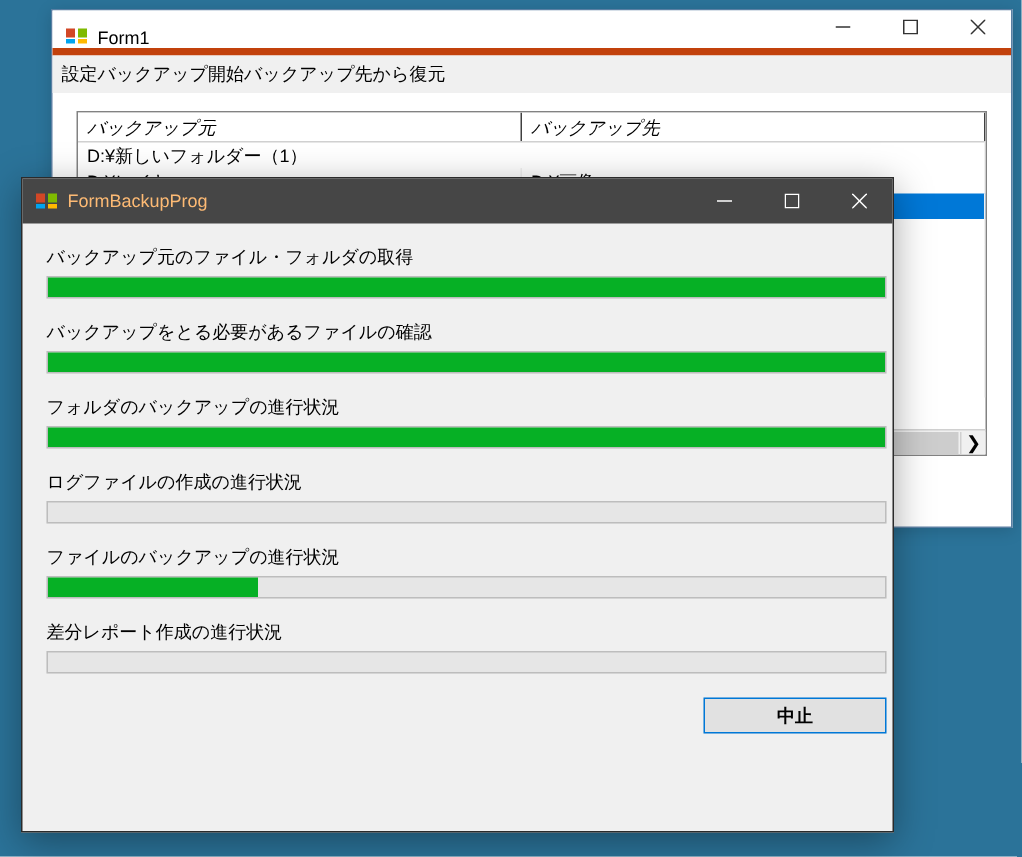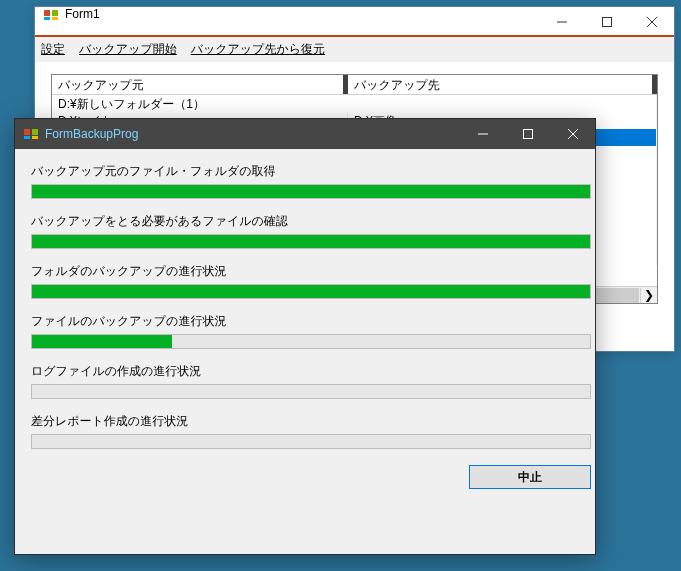--- a/index.html
+++ b/index.html
@@ -23,44 +23,42 @@
     width: 641px;
     height: 346px;
     background: #fff;
     border: 1px solid #5a7fa3;
     box-shadow: 0 2px 10px rgba(0,0,0,.15);
   }
   .form1-titlebar {
     height: 30px;
     background: #fff;
     display: flex;
-    align-items: flex-start;
+    align-items: flex-end;
     padding: 0 0 0 8px;
-    border-bottom: 2px solid #c2410c;
+    border-bottom: 5px solid #c2410c;
   }
   .form1-titlebar .app-icon {
     width: 16px; height: 16px; margin-right: 6px;
     display: inline-flex; align-items:center; justify-content:center;
   }
   .form1-titlebar .title { flex: 0 0 auto; color:#000; }
   .form1-titlebar .spacer { flex: 1; }
   .winbtn {
     width: 45px; height: 29px;
     display:flex; align-items:center; justify-content:center;
     color:#555;
   }
 
   .menubar {
     height: 25px;
     background: #f0f0f0;
     display: flex;
     align-items: center;
     padding: 0 6px;
-    gap: 14px;
-    text-decoration: underline;
   }
   .menubar span { color:#000; }
 
   .form1-body {
     padding: 12px 16px 12px 16px;
     position: relative;
     height: calc(100% - 55px);
   }
 
   .table-wrap {
@@ -71,21 +69,22 @@
     overflow: hidden;
   }
   .table-head {
     display:flex;
     height: 20px;
     background:#fff;
     border-bottom: 1px solid #d0d0d0;
   }
   .th {
     padding: 2px 6px;
-    border-right: 5px solid #404040;
+    border-right: 1px solid #404040;
+    font-style: italic;
   }
   .col1 { width: 296px; }
   .col2 { flex:1; }
   .table-rows { }
   .tr {
     display:flex;
     height: 17px;
   }
   .td {
     padding: 1px 6px;
@@ -122,21 +121,21 @@
     top: 118px;
     width: 582px;
     height: 437px;
     background: #f0f0f0;
     border: 1px solid #2b2b2b;
     box-shadow: 0 6px 24px rgba(0,0,0,.35);
   }
   .form2-titlebar {
     height: 30px;
     background: #464646;
-    color: #7dd3fc;
+    color: #fdba74;
     display:flex;
     align-items:center;
     padding-left: 8px;
   }
   .form2-titlebar .app-icon {
     width:16px;height:16px;margin-right:6px;
     display:inline-flex;align-items:center;justify-content:center;
   }
   .form2-titlebar .title { flex:0 0 auto; }
   .form2-titlebar .spacer { flex:1; }
@@ -320,30 +319,30 @@
     </div>
 
     <div class="prog-block">
       <div class="prog-label">フォルダのバックアップの進行状況</div>
       <div class="prog-bar">
         <div class="prog-fill" style="width:100%"></div>
       </div>
     </div>
 
     <div class="prog-block">
+      <div class="prog-label">ログファイルの作成の進行状況</div>
+      <div class="prog-bar">
+        <div class="prog-fill" style="width:0%"></div>
+      </div>
+    </div>
+
+    <div class="prog-block">
       <div class="prog-label">ファイルのバックアップの進行状況</div>
       <div class="prog-bar">
         <div class="prog-fill" style="width:25%"></div>
-      </div>
-    </div>
-
-    <div class="prog-block">
-      <div class="prog-label">ログファイルの作成の進行状況</div>
-      <div class="prog-bar">
-        <div class="prog-fill" style="width:0%"></div>
       </div>
     </div>
 
     <div class="prog-block">
       <div class="prog-label">差分レポート作成の進行状況</div>
       <div class="prog-bar">
         <div class="prog-fill" style="width:0%"></div>
       </div>
     </div>
 

